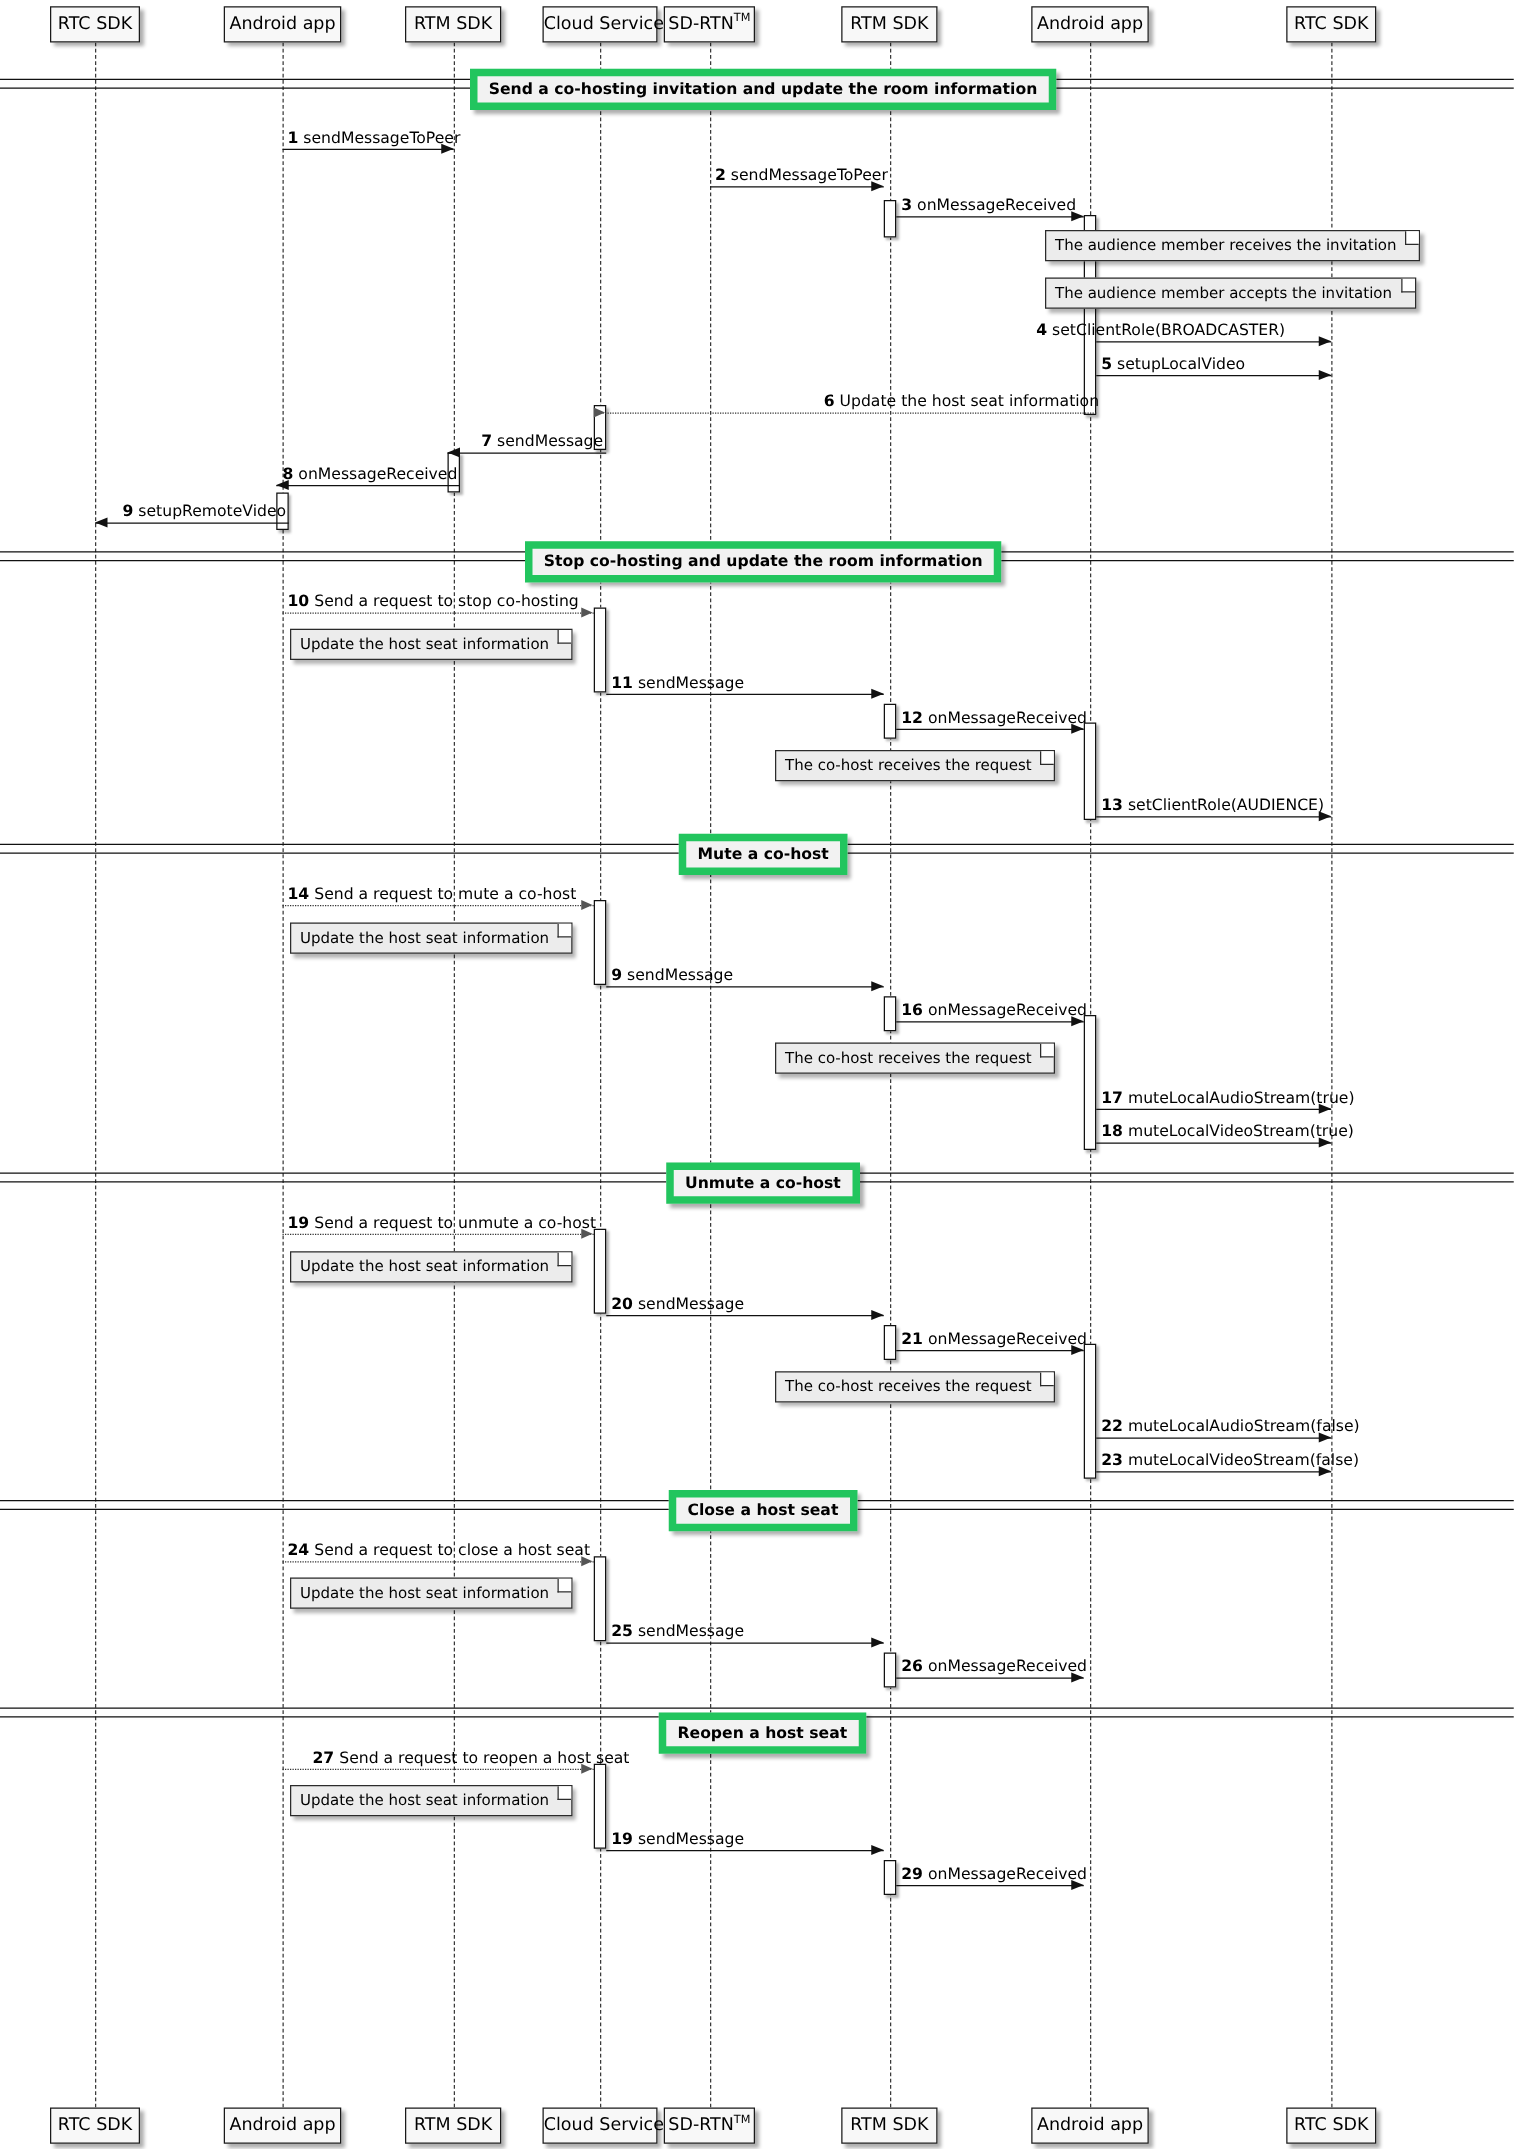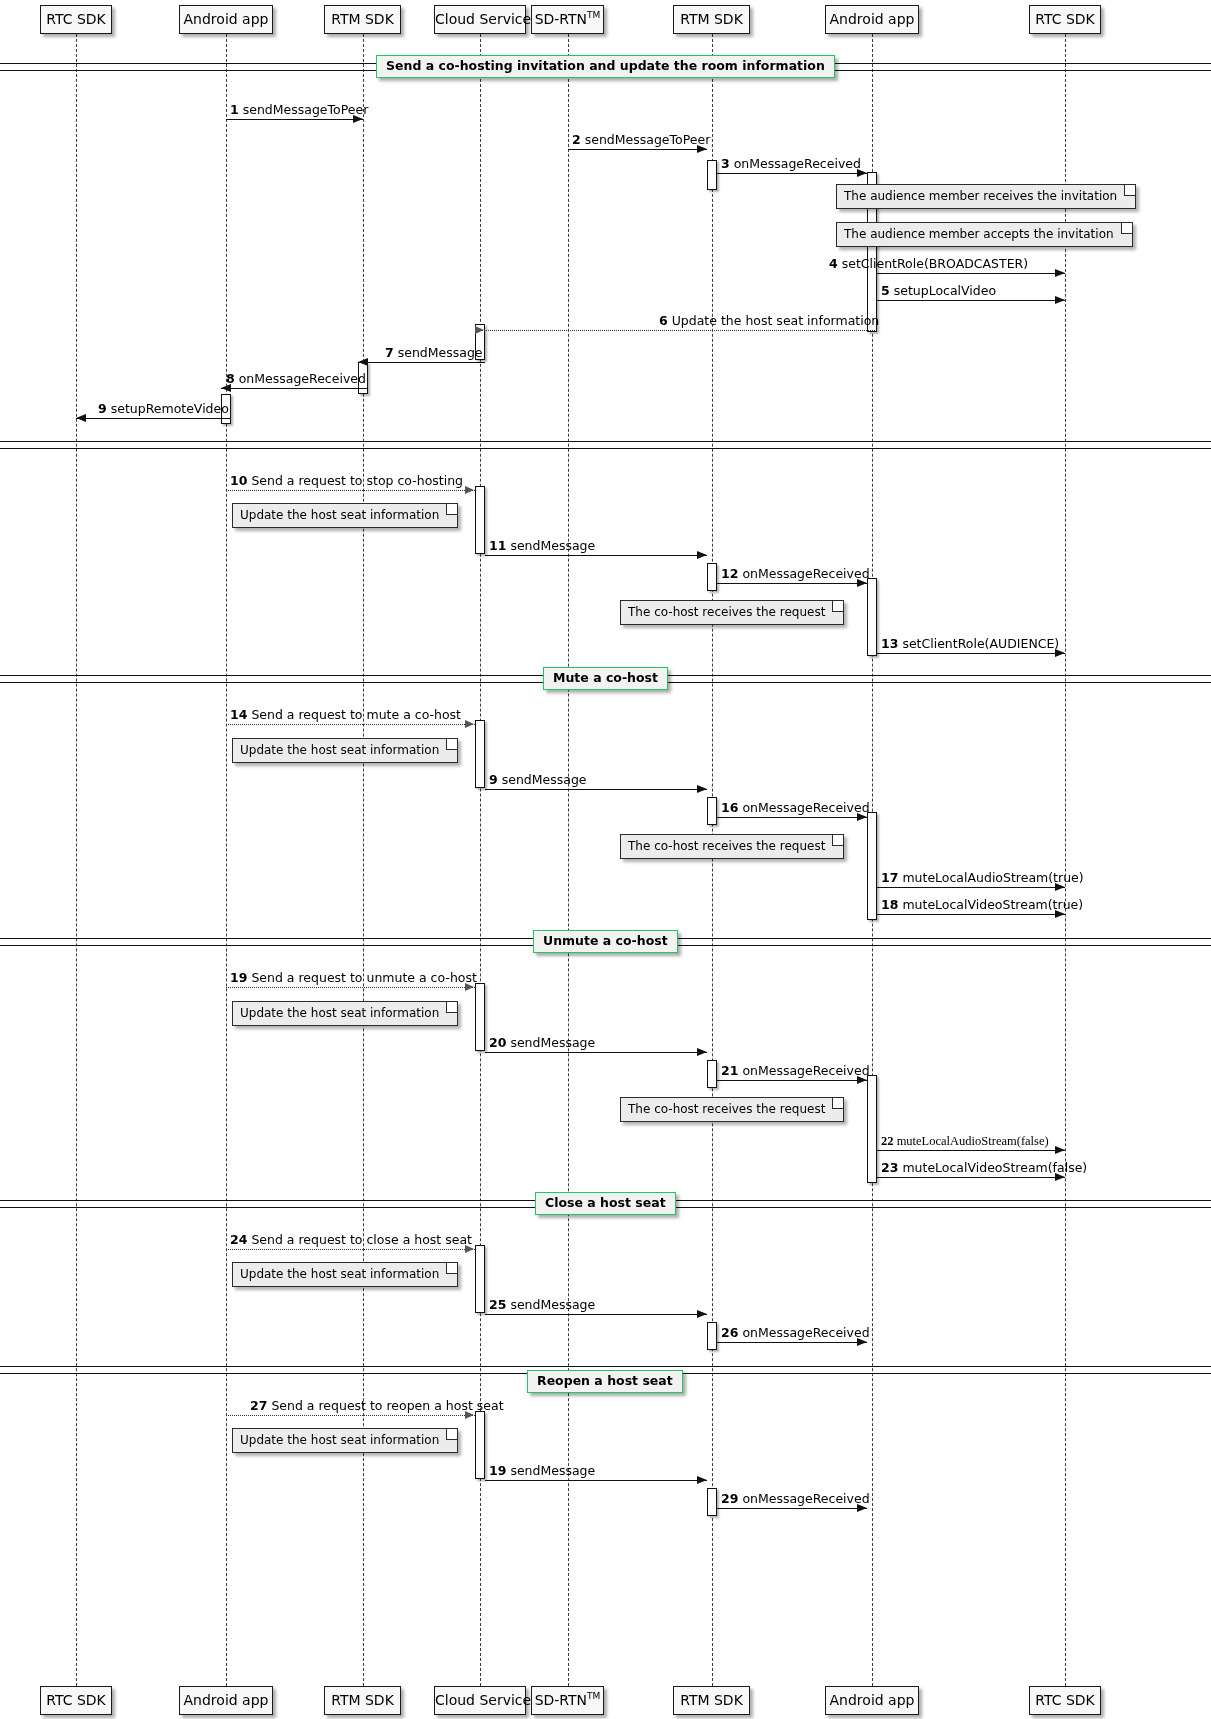--- a/index.html
+++ b/index.html
@@ -58,21 +58,21 @@
     position: absolute;
     left: 0;
     width: 1211px;
     height: 6px;
     border-top: 1.5px solid #111;
     border-bottom: 1.5px solid #111;
   }
   .divider-label {
     position: absolute;
     box-sizing: border-box;
-    border: 1px solid #22c55e;
+    border: 6px solid #22c55e;
     background: #f2f2f2;
     box-shadow: 3px 3px 3px rgba(0,0,0,0.32);
     font-weight: bold;
     font-size: 12.5px;
     padding: 3px 9px 4px 9px;
     white-space: nowrap;
     line-height: 14px;
   }
   .note {
     position: absolute;
@@ -155,20 +155,21 @@
     <div class="participant-box" style="left: 531px; top: 1686px; width: 73px;"><span>SD-RTN</span><sup>TM</sup></div>
     <div class="participant-box" style="left: 673px; top: 5px; width: 77px;"><span>RTM SDK</span></div>
     <div class="participant-box" style="left: 673px; top: 1686px; width: 77px;"><span>RTM SDK</span></div>
     <div class="participant-box" style="left: 825px; top: 5px; width: 94px;"><span>Android app</span></div>
     <div class="participant-box" style="left: 825px; top: 1686px; width: 94px;"><span>Android app</span></div>
     <div class="participant-box" style="left: 1029px; top: 5px; width: 72px;"><span>RTC SDK</span></div>
     <div class="participant-box" style="left: 1029px; top: 1686px; width: 72px;"><span>RTC SDK</span></div>
     <div class="divider" style="top: 63px;"></div>
     <div class="divider-label" style="top: 55px; left: 376px;">Send a co-hosting invitation and update the room information</div>
     <div class="divider" style="top: 441px;"></div>
+    <div class="divider-label" style="top: 433px; left: 420px;">Stop co-hosting and update the room information</div>
     <div class="divider" style="top: 675px;"></div>
     <div class="divider-label" style="top: 667px; left: 543px;">Mute a co-host</div>
     <div class="divider" style="top: 938px;"></div>
     <div class="divider-label" style="top: 930px; left: 533px;">Unmute a co-host</div>
     <div class="divider" style="top: 1200px;"></div>
     <div class="divider-label" style="top: 1192px; left: 535px;">Close a host seat</div>
     <div class="divider" style="top: 1366px;"></div>
     <div class="divider-label" style="top: 1358px; left: 527px; margin-top: 12px;">Reopen a host seat</div>
     <div class="activation" style="left: 706.5px; top: 160px; height: 30px;"></div>
     <div class="activation" style="left: 867px; top: 172px; height: 160px;"></div>
@@ -246,21 +247,21 @@
     <div class="arrow-head right-open" style="left: 465px; top: 982.5px;"></div>
     <div class="msg-label" style="top: 971px; left: 230px;"><b>19</b><span> Send a request to unmute a co-host</span></div>
     <div class="arrow-line" style="left: 485px; top: 1052px; width: 221.5px;"></div>
     <div class="arrow-head right" style="left: 696.5px; top: 1047.5px;"></div>
     <div class="msg-label" style="top: 1036px; left: 489px;"><b>20</b><span> sendMessage</span></div>
     <div class="arrow-line" style="left: 716.5px; top: 1080px; width: 150.5px;"></div>
     <div class="arrow-head right" style="left: 857px; top: 1075.5px;"></div>
     <div class="msg-label" style="top: 1064px; left: 721px;"><b>21</b><span> onMessageReceived</span></div>
     <div class="arrow-line" style="left: 877px; top: 1150px; width: 188px;"></div>
     <div class="arrow-head right" style="left: 1055px; top: 1145.5px;"></div>
-    <div class="msg-label" style="top: 1134px; left: 881px; font-family: Liberation Serif, serif;"><b>22</b><span> muteLocalAudioStream(false)</span></div>
+    <div class="msg-label" style="top: 1134px; left: 881px;"><b>22</b><span> muteLocalAudioStream(false)</span></div>
     <div class="arrow-line" style="left: 877px; top: 1177px; width: 188px;"></div>
     <div class="arrow-head right" style="left: 1055px; top: 1172.5px;"></div>
     <div class="msg-label" style="top: 1161px; left: 881px;"><b>23</b><span> muteLocalVideoStream(false)</span></div>
     <div class="arrow-line dotted" style="left: 226px; top: 1249px; width: 249px;"></div>
     <div class="arrow-head right-open" style="left: 465px; top: 1244.5px;"></div>
     <div class="msg-label" style="top: 1233px; left: 230px;"><b>24</b><span> Send a request to close a host seat</span></div>
     <div class="arrow-line" style="left: 485px; top: 1314px; width: 221.5px;"></div>
     <div class="arrow-head right" style="left: 696.5px; top: 1309.5px;"></div>
     <div class="msg-label" style="top: 1298px; left: 489px;"><b>25</b><span> sendMessage</span></div>
     <div class="arrow-line" style="left: 716.5px; top: 1342px; width: 150.5px;"></div>

